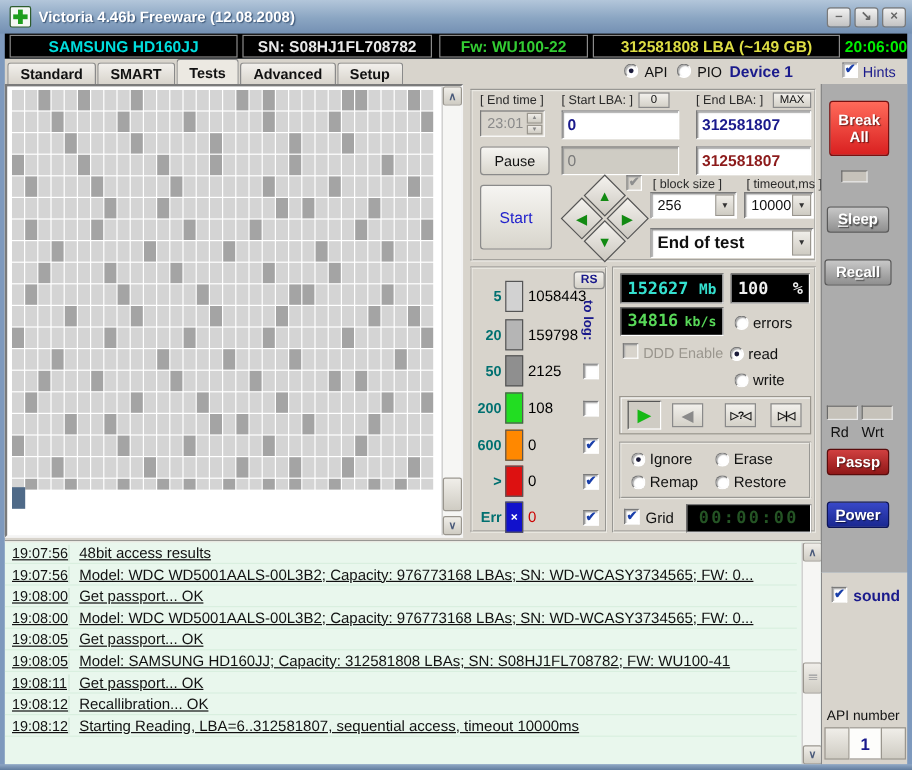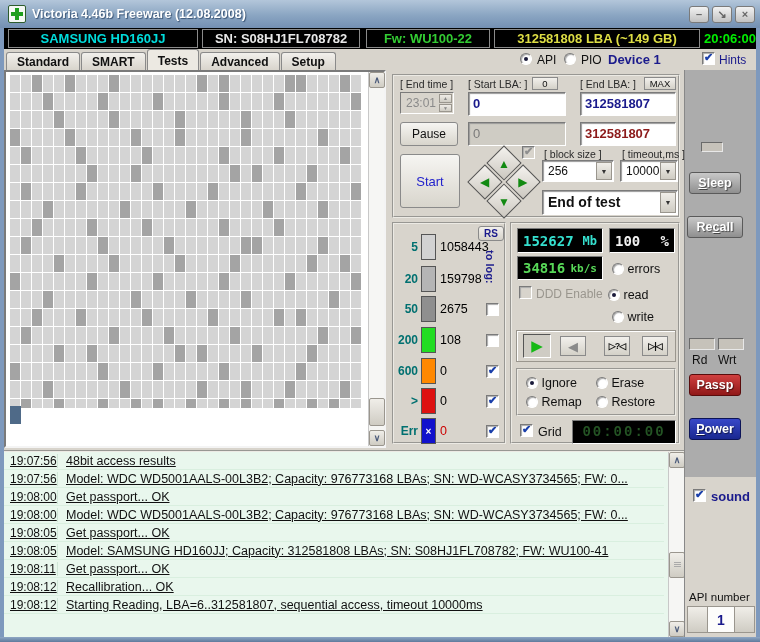--- a/index.html
+++ b/index.html
@@ -906,21 +906,21 @@
             <span class="legcount">1058443</span>
           </div>
           <div class="legrow" style="left: 2px; top: 42px;">
             <span class="leglab">20</span>
             <span class="swatch" style="background: rgb(181, 181, 181);"></span>
             <span class="legcount">159798</span>
           </div>
           <div class="legrow" style="left: 2px; top: 72px;">
             <span class="leglab">50</span>
             <span class="swatch" style="background: rgb(143, 143, 143);"></span>
-            <span class="legcount">2675</span>
+            <span class="legcount">2125</span>
           </div>
           <div class="legrow" style="left: 2px; top: 103px;">
             <span class="leglab">200</span>
             <span class="swatch" style="background: rgb(34, 221, 34);"></span>
             <span class="legcount">108</span>
           </div>
           <div class="legrow" style="left: 2px; top: 134px;">
             <span class="leglab">600</span>
             <span class="swatch" style="background: rgb(255, 136, 0);"></span>
             <span class="legcount">0</span>
@@ -977,25 +977,28 @@
         <div id="erradios">
             <span class="abs" style="left: 8px; top: 6px; font-size: 12.5px;"><span class="radio sel"></span> <span>Ignore</span></span>
             <span class="abs" style="left: 78px; top: 6px; font-size: 12.5px;"><span class="radio"></span> <span>Erase</span></span>
             <span class="abs" style="left: 8px; top: 25px; font-size: 12.5px;"><span class="radio"></span> <span>Remap</span></span>
             <span class="abs" style="left: 78px; top: 25px; font-size: 12.5px;"><span class="radio"></span> <span>Restore</span></span>
           </div>
       </div>
 
       <span class="abs" style="left:8px;top:200px;"><span class="cb"><span class="mk">✔</span></span></span>
       <span class="abs" style="left:26px;top:201px;font-size:12.5px;">Grid</span>
-      <div class="lcd" style="left:60px;top:196px;width:104px;height:24px;color:#245424;letter-spacing:2px;justify-content:center;font-family:Liberation Mono, monospace;">00:00:00</div>
+      <div class="lcd" style="left:60px;top:196px;width:104px;height:24px;color:#245424;letter-spacing:2px;justify-content:center;">00:00:00</div>
     </div>
   </div>
 
   <div class="abs sidecol">
+    <div class="sidebtn" style="left:6px;top:14px;width:50px;height:46px;background:linear-gradient(#ff6a5a,#d92020);border:1px solid #7a1010;line-height:1.15;">
+        <span>Break All</span>
+      </div>
     <div class="led" style="left:16px;top:72px;width:22px;height:10px;"></div>
     <div class="sidebtn" style="left:4px;top:102px;width:52px;height:22px;background:linear-gradient(#c8c8c8,#8f8f8f);border:1px solid #5a5a5a;">
         <span><u>S</u>leep</span>
       </div>
     <div class="sidebtn" style="left:2px;top:146px;width:56px;height:22px;background:linear-gradient(#c8c8c8,#8f8f8f);border:1px solid #5a5a5a;">
         <span>Re<u>c</u>all</span>
       </div>
     <div class="led" style="left:4px;top:268px;width:26px;height:12px;"></div>
     <div class="led" style="left:33px;top:268px;width:26px;height:12px;"></div>
     <span class="abs" style="left:7px;top:283px;font-size:12px;color:#111;">Rd</span>

